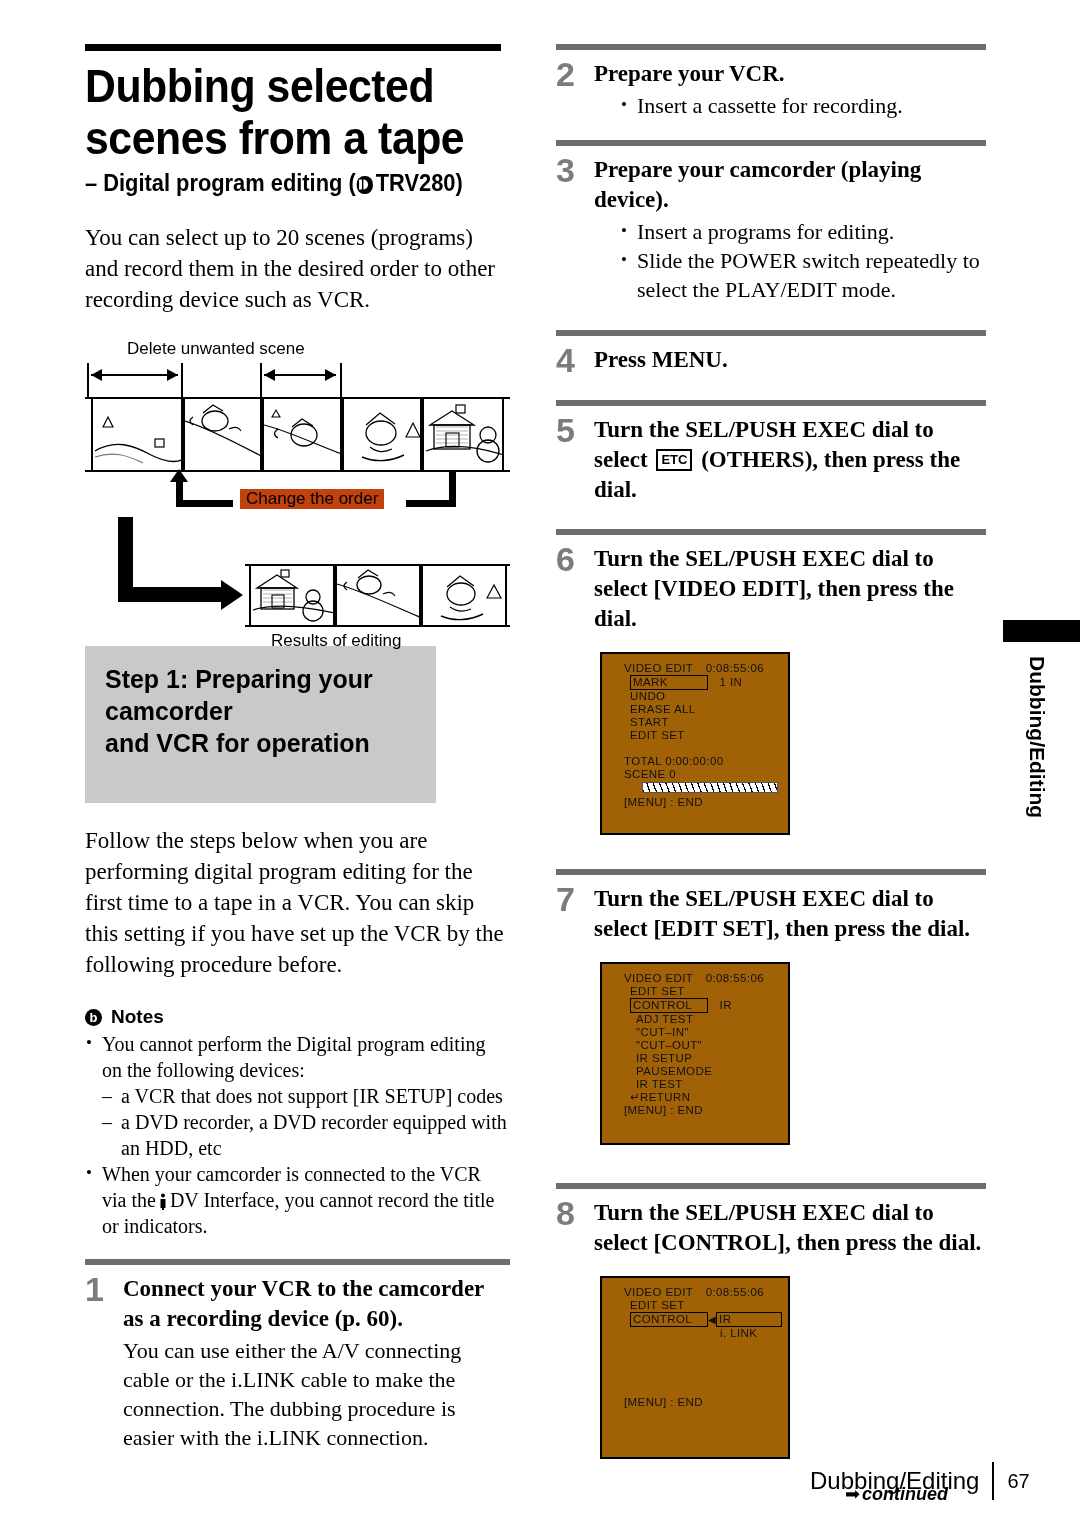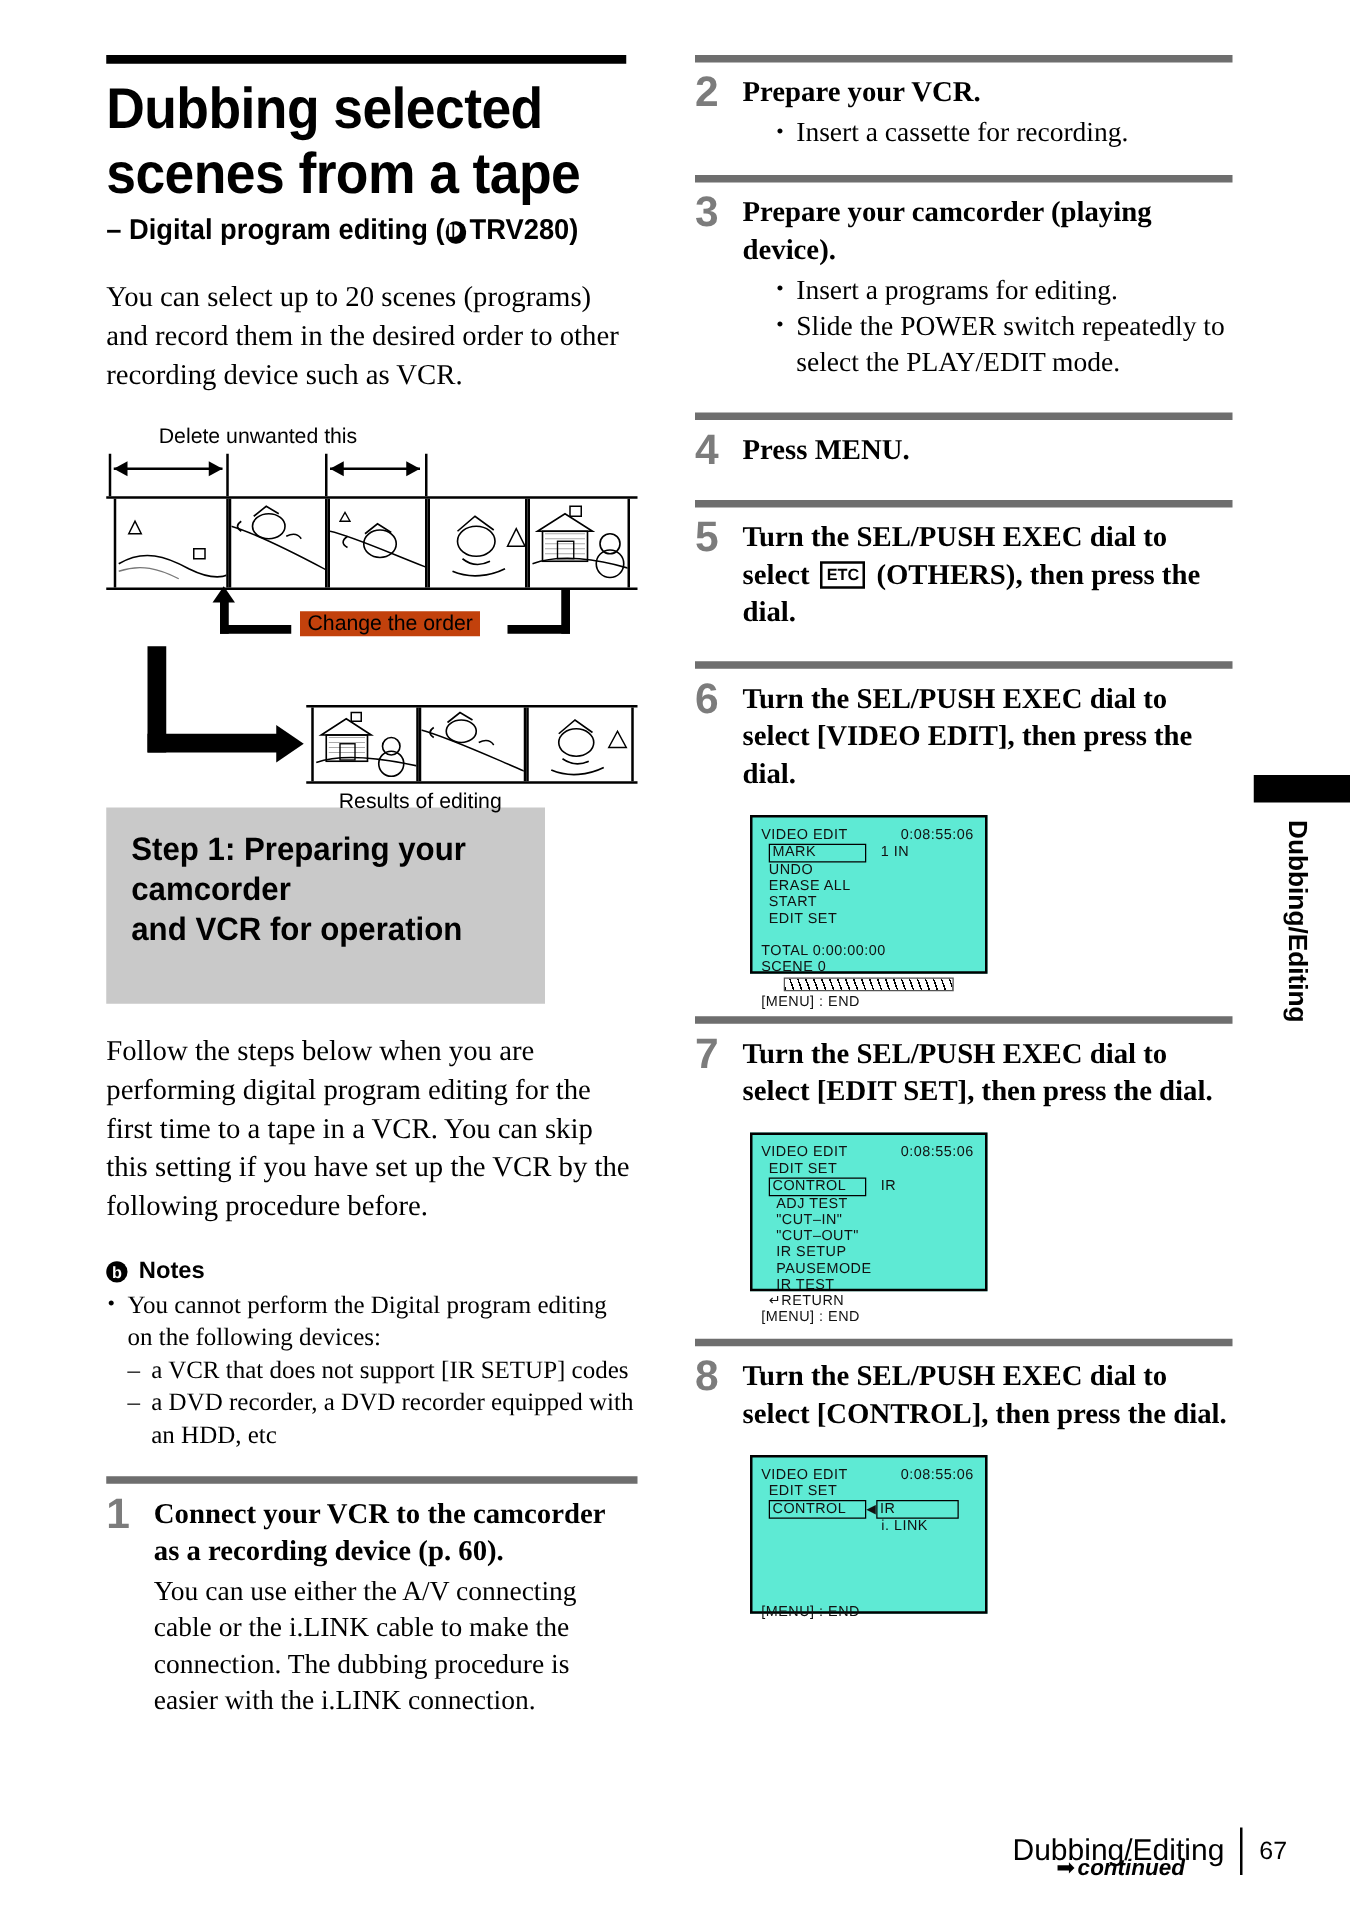--- a/index.html
+++ b/index.html
@@ -177,30 +177,30 @@
     font-weight:bold;
     font-size:13px; line-height:13px;
     padding:2px 3px 3px 3px;
     vertical-align:3px;
     margin:0 3px;
   }
 
   
   .lcd {
     border:2px solid #000;
-    width:190px; height:127px;
+    width:190px; height:183px;
     margin:18px 0 0 44px;
     box-sizing:border-box;
     position:relative;
-    background:#5eead4;
+    background:#a16207;
     font-family:"Liberation Sans", sans-serif;
     font-size:11.5px;
     letter-spacing:0.4px;
     color:#111;
-    padding:8px 7px;
+    padding:8px 22px;
   }
   .lcd .row { position:relative; line-height:13px; white-space:nowrap; }
   .lcd .tc { position:absolute; right:2px; top:0; }
   .lcd .sel {
     display:inline-block;
     border:1.5px solid #000;
     padding:0 2px;
     min-width:78px;
     box-sizing:border-box;
   }
@@ -267,21 +267,21 @@
           <rect x="0.5" y="0.5" width="3" height="10" fill="#fff"></rect>
           <path d="M5 0.5 A5 5 0 0 1 5 10.5 Z" fill="#fff"></path>
         </svg>
       </span><span>TRV280</span><span>)</span>
     </div>
 
     <p class="body-text">You can select up to 20 scenes (programs) and record them in the desired order to other recording device such as VCR.</p>
 
     <div class="diagram">
 
-      <div class="dg-label" style="left:42px; top:0px;">Delete unwanted this</div>
+      <div class="dg-label" style="left:42px; top:0px;">Delete unwanted scene</div>
 
       <div class="tick" style="left:2px;  top:24px; height:36px;"></div>
       <div class="tick" style="left:96px; top:24px; height:36px;"></div>
       <div class="tick" style="left:175px;top:24px; height:36px;"></div>
       <div class="tick" style="left:255px;top:24px; height:36px;"></div>
 
       <div class="arrow-span" style="left:6px;   top:35px; width:87px;"></div>
       <div class="arrow-span" style="left:179px; top:35px; width:72px;"></div>
 
       <div class="strip" style="left:0px; top:58px; width:425px; height:75px;">
@@ -401,20 +401,29 @@
         <span>Notes</span>
       </div>
       <ul class="bullets">
         <li>
           <span>You cannot perform the Digital program editing on the following devices:</span>
           <ul class="sub">
             <li>a VCR that does not support [IR SETUP] codes</li>
             <li>a DVD recorder, a DVD recorder equipped with an HDD, etc</li>
           </ul>
         </li>
+        <li>
+          <span>When your camcorder is connected to the VCR via the</span><span class="dv-glyph">
+            <svg width="8" height="17" viewBox="0 0 8 17" aria-hidden="true">
+              <circle cx="4" cy="2.5" r="2" fill="#000"></circle>
+              <rect x="1.5" y="6" width="5" height="9" fill="#000"></rect>
+              <rect x="3" y="14" width="2" height="3" fill="#000"></rect>
+            </svg>
+          </span><span>DV Interface, you cannot record the title or indicators.</span>
+        </li>
       </ul>
     </div>
 
     <div class="step">
       <div class="step-rule"></div>
       <div class="step-row">
         <div class="step-num">1</div>
         <div class="step-body">
           <p class="step-title">Connect your VCR to the camcorder as a recording device (p. 60).</p>
           <p class="step-sub">You can use either the A/V connecting cable or the i.LINK cable to make the connection. The dubbing procedure is easier with the i.LINK connection.</p>

